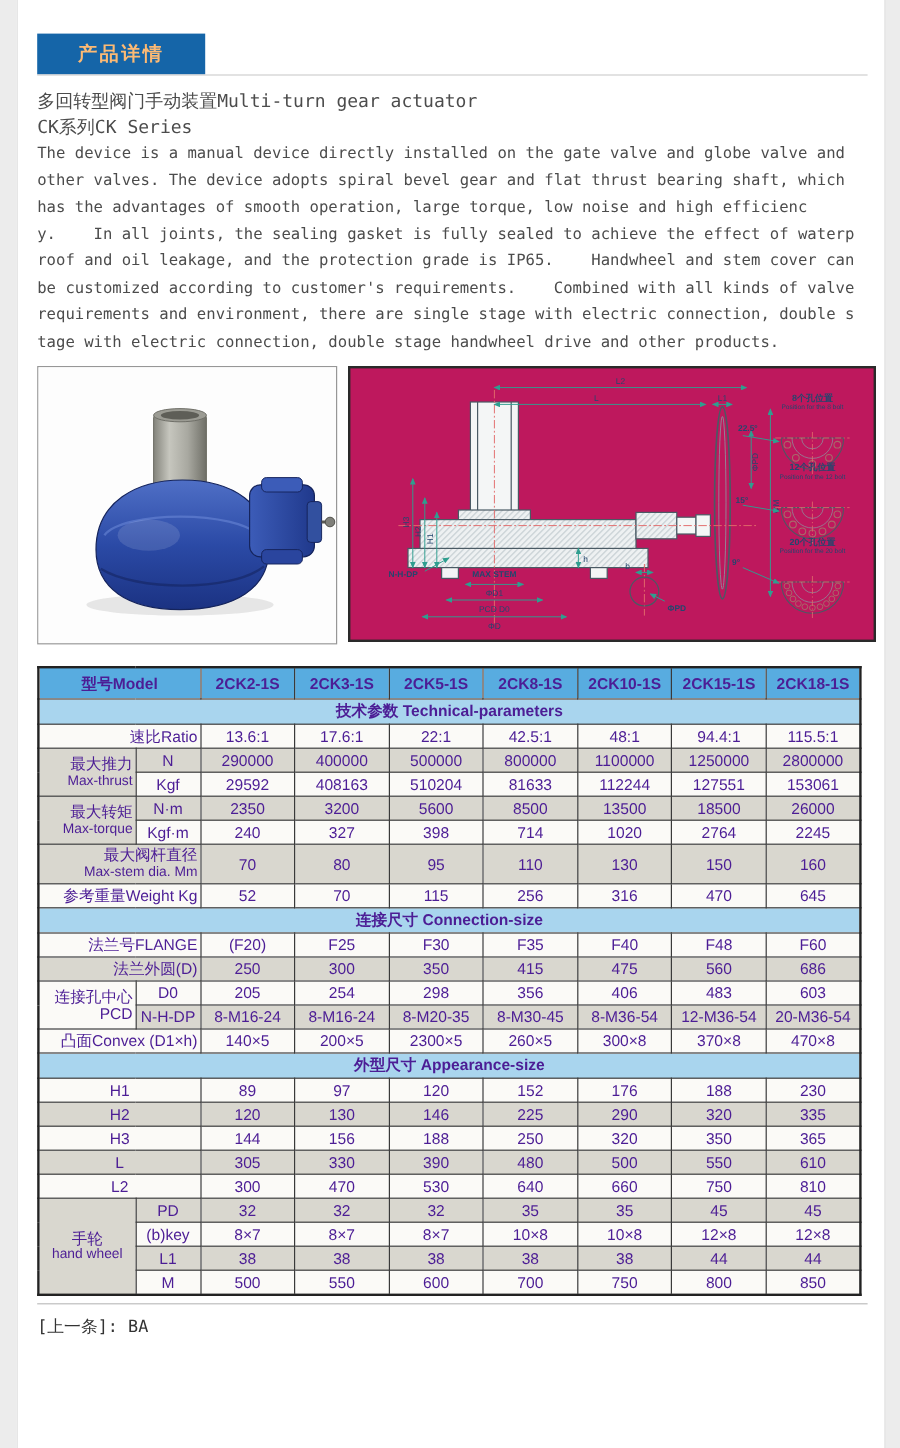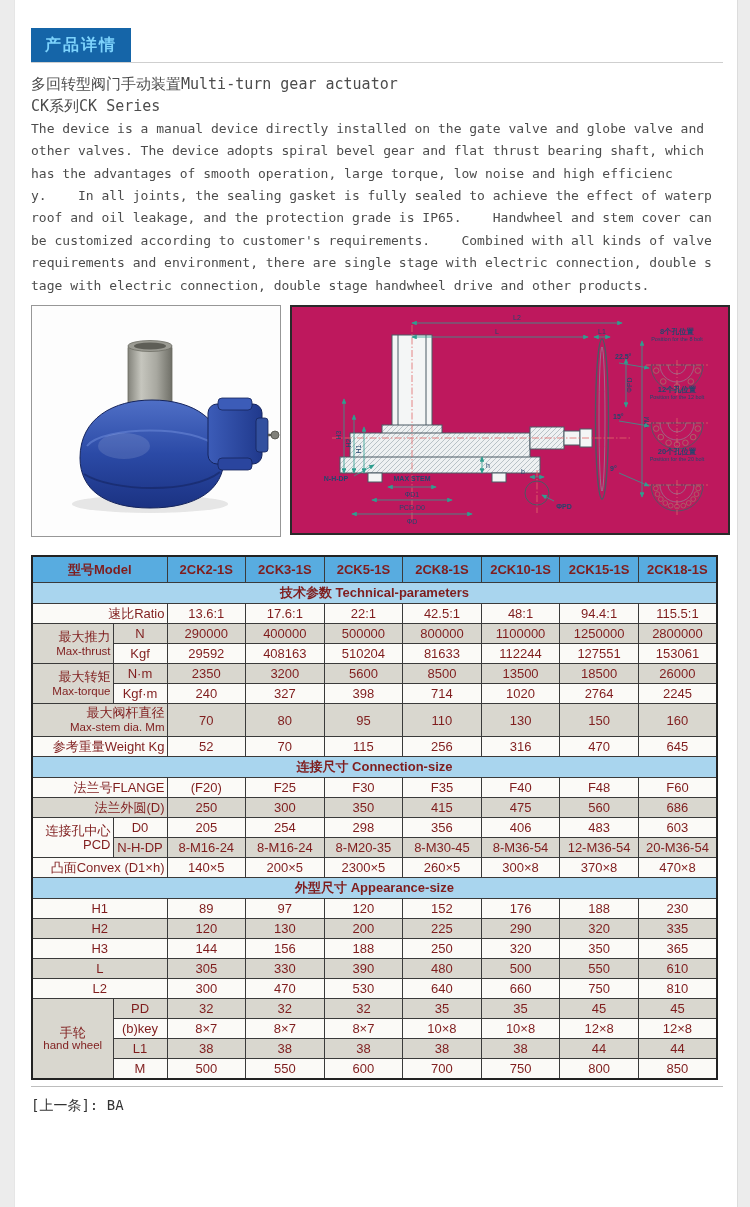--- a/index.html
+++ b/index.html
@@ -1,28 +1,28 @@
 <!DOCTYPE html>
 <html><head>
 <meta charset="utf-8">
 <style>
   html,body{margin:0;padding:0}
   body{width:750px;height:1207px;background:#ececec;font-family:"Liberation Sans",sans-serif;position:relative;overflow:hidden}
   .page{position:absolute;left:14px;top:0;width:724px;height:1207px;background:#fff;border-left:1px solid #e6e6e6;border-right:1px solid #dcdcdc;box-sizing:border-box;padding-left:16px}
-  .banner{margin-top:28px;width:100px;height:34px;background:#1565a8;color:#7dd3fc;font-size:16px;font-weight:bold;display:flex;align-items:center;justify-content:center;letter-spacing:2px}
+  .banner{margin-top:28px;width:140px;height:34px;background:#1565a8;color:#fdba74;font-size:16px;font-weight:bold;display:flex;align-items:center;justify-content:center;letter-spacing:2px}
   .rule{height:1px;background:#cfcfcf;width:692px}
   .intro{margin-top:10px;color:#4c4c4c}
   .intro p{margin:0}
   .t{font-family:"DejaVu Sans Mono","Liberation Mono",monospace;font-size:15px;line-height:22.4px}
   .cn{font-size:15px;line-height:22.4px;white-space:pre-wrap}
   .en{font-family:"DejaVu Sans Mono","Liberation Mono",monospace;font-size:13px;line-height:22.4px;white-space:pre-wrap}
   .media{display:flex;margin-top:8px}
   .photoframe{width:248px;height:230px;border:1px solid #979797;background:#fff}
   .drawframe{width:436px;height:226px;border:2px solid #2a2a2a;background:#be185d;margin-left:9px}
-  .spec{border-collapse:collapse;margin-top:18px;width:687px;table-layout:fixed;font-size:13px;color:#7f1d1d;border:2px solid #222}
+  .spec{border-collapse:collapse;margin-top:18px;width:687px;table-layout:fixed;font-size:13px;color:#4c1d95;border:2px solid #222}
   .spec td{border:1px solid #3a3a3a;padding:0 2px;height:19px;text-align:center;overflow:hidden;white-space:nowrap}
   tr.head td{background:#58ace0;font-weight:bold;height:25px}
   tr.sec td{background:#a9d5ee;font-weight:bold;height:20px}
   tr.rw td{background:#fbfaf7}
   tr.rg td{background:#d9d7cf}
   tr.tall td{height:32px}
   td.bgmid{background:#dcdad2}
   td.bgw{background:#fbfaf7}
   td.lbl{text-align:right;padding-left:5px}
   td.lbl .en2,td .en2{font-size:11.5px;font-family:"Liberation Sans",sans-serif}
@@ -417,21 +417,21 @@
         <td>120</td>
         <td>152</td>
         <td>176</td>
         <td>188</td>
         <td>230</td>
       </tr>
       <tr class="rg">
         <td colspan="2">H2</td>
         <td>120</td>
         <td>130</td>
-        <td>200</td>
+        <td>146</td>
         <td>225</td>
         <td>290</td>
         <td>320</td>
         <td>335</td>
       </tr>
       <tr class="rw">
         <td colspan="2">H3</td>
         <td>144</td>
         <td>156</td>
         <td>188</td>

